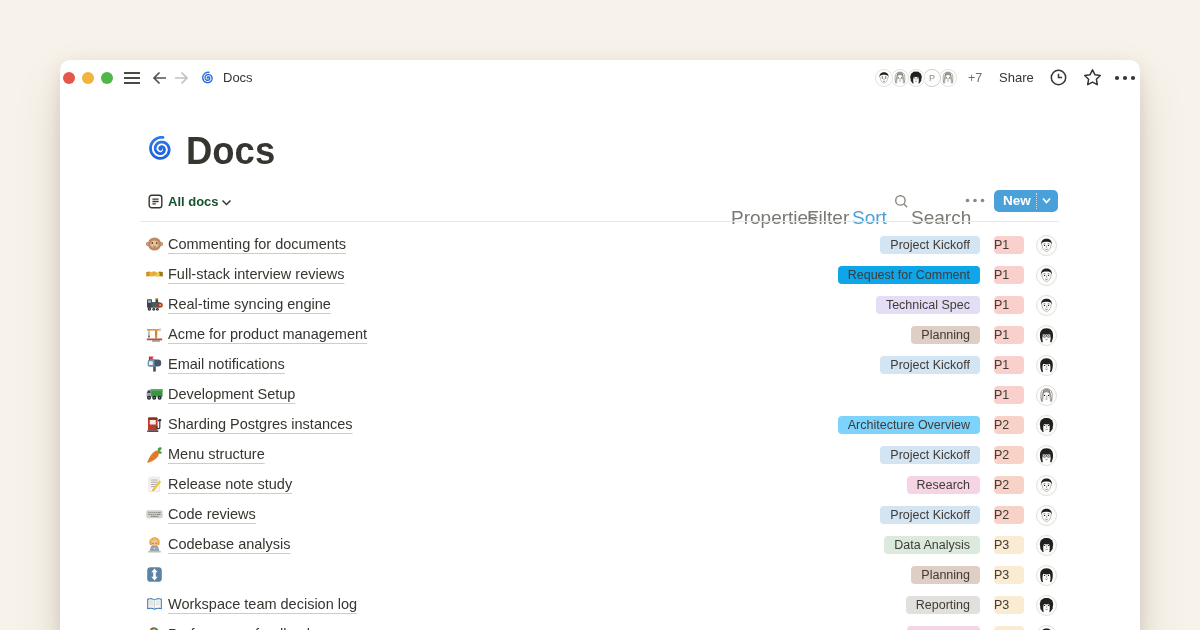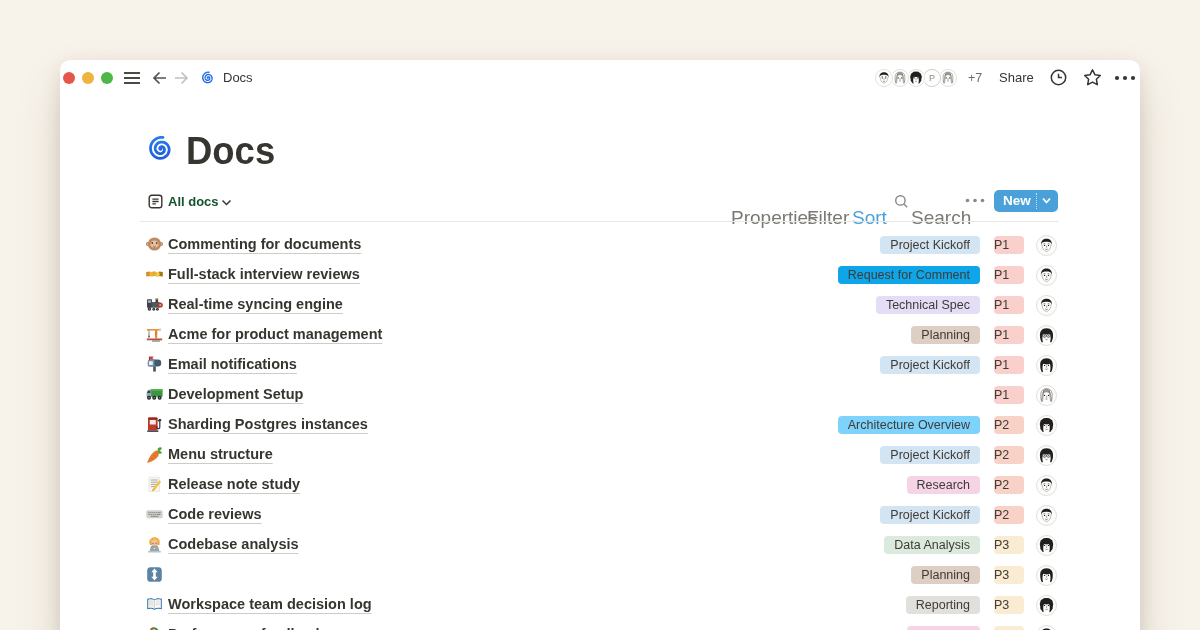--- a/index.html
+++ b/index.html
@@ -12,21 +12,21 @@
 .tav svg { display:block; }
 .bigtitle { position:absolute; left:126px; top:68.5px; font-size:39px; font-weight:bold; color:#37352F; transform:scaleX(0.935); transform-origin:left top; }
 .alldocs { position:absolute; left:108px; top:134px; font-size:13px; font-weight:bold; color:#14532d; }
 .toolbar-item { position:absolute; top:147px; font-size:19px; color:#7A7873; }
 .divider { position:absolute; left:80px; top:161px; width:919px; height:1px; background:#E9E8E4; }
 .newbtn { position:absolute; left:934px; top:130px; width:64px; height:22px; background:#4AA0D9; border-radius:5px; }
 .newbtn .txt { position:absolute; left:9px; top:3px; font-size:13.5px; font-weight:bold; color:#fff; }
 .newbtn .sep { position:absolute; left:42px; top:3px; bottom:3px; width:0; border-left:1px dotted rgba(255,255,255,0.7); }
 .row { position:absolute; left:0; width:1080px; height:30px; }
 .emo { position:absolute; left:86px; top:6px; width:17px; height:17px; }
-.rt { position:absolute; left:108px; top:6px; font-size:14.5px; font-weight:bold; color:#37352F;
+.rt { position:absolute; left:108px; top:6px; font-size:14.5px; font-weight:normal; color:#37352F;
   text-decoration:underline; text-decoration-color:rgba(55,53,47,0.25); text-underline-offset:3.5px; text-decoration-thickness:1px; }
 .tag { position:absolute; right:160px; top:6px; height:18px; line-height:18px; padding:0 10px; border-radius:4px;
   font-size:12.5px; color:#3F3B36; white-space:nowrap; }
 .pp { position:absolute; left:934px; top:6px; width:30px; height:18px; line-height:18px; text-align:left;
   border-radius:4px; font-size:12.5px; color:#3F3B36; }
 .av { position:absolute; left:976px; top:4.5px; width:21px; height:21px; }
 .av svg { display:block; }
 </style></head>
 <body>
 <div class="window">

